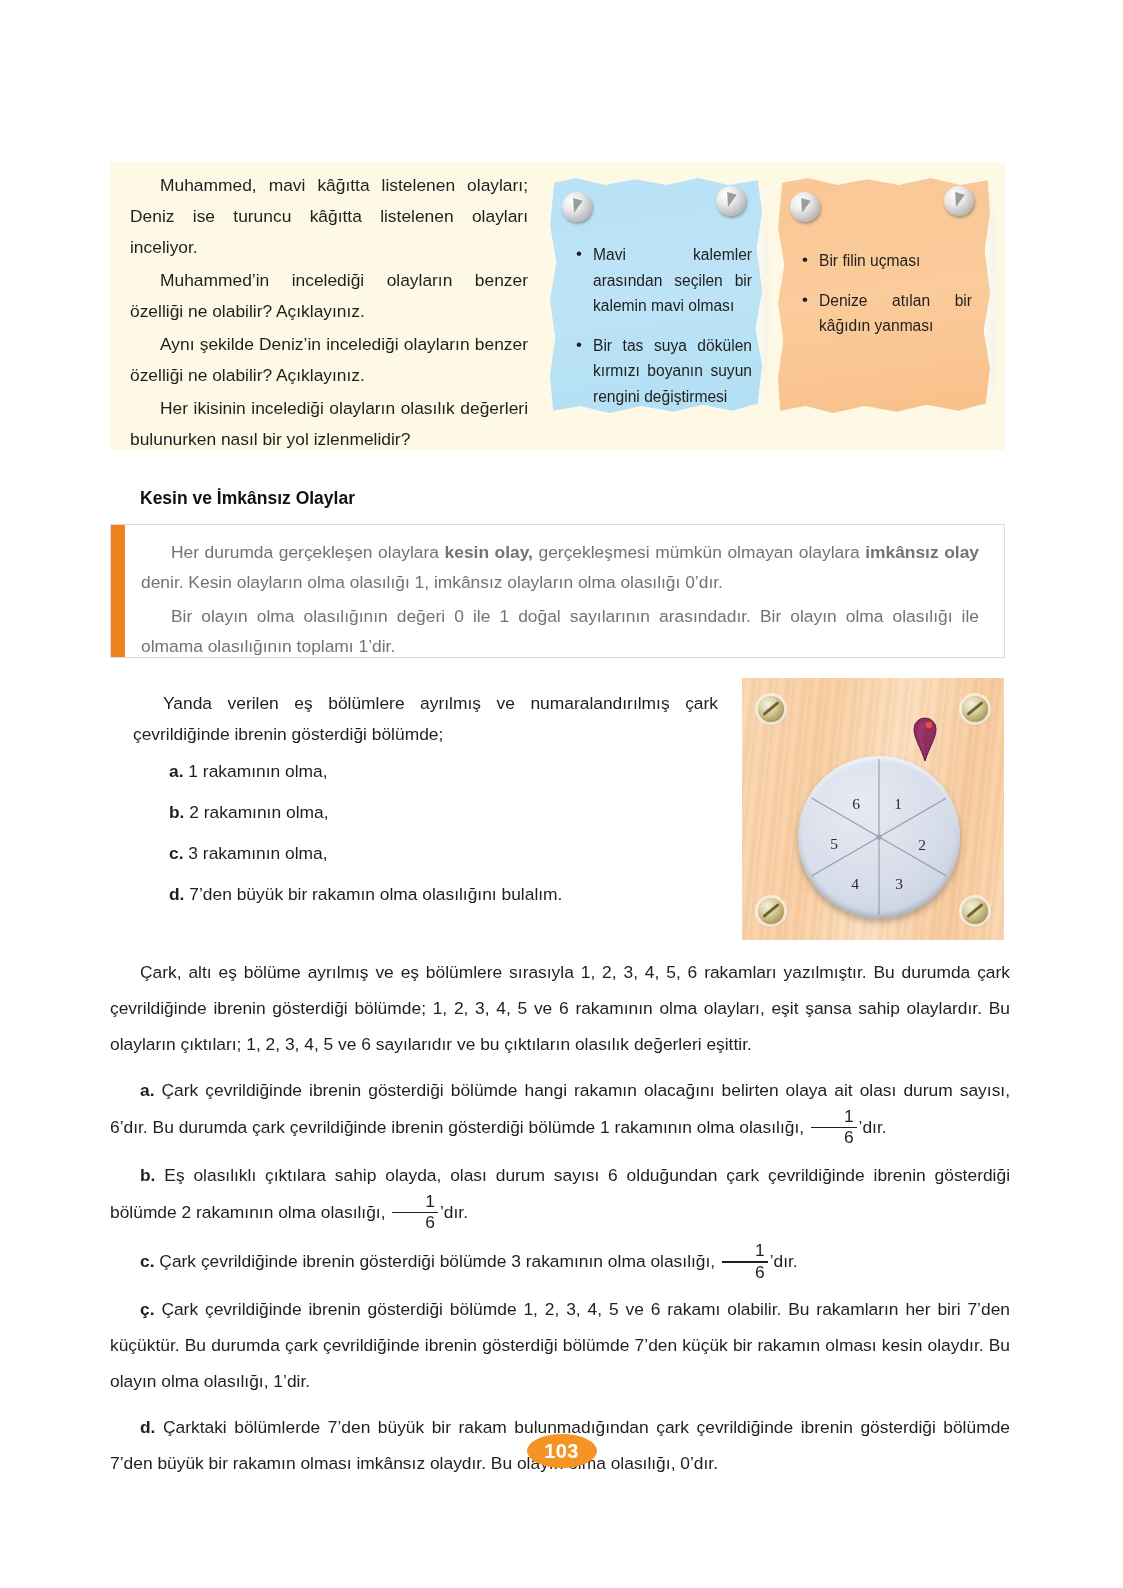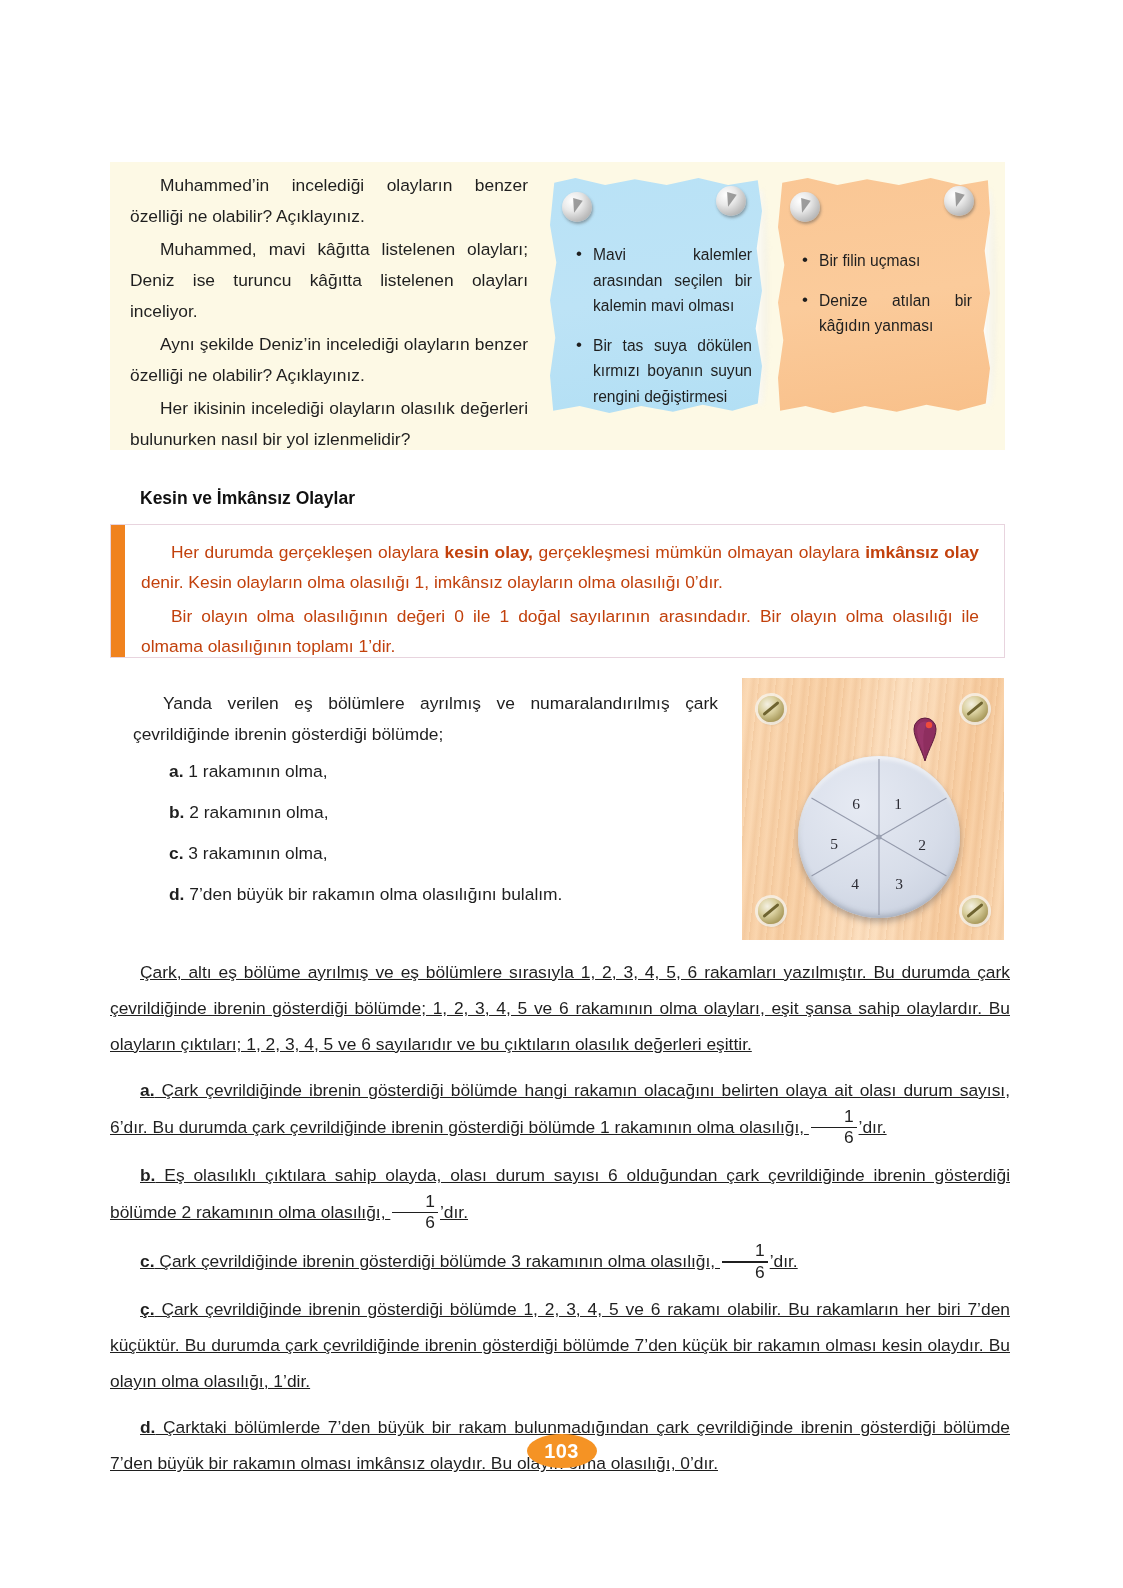--- a/index.html
+++ b/index.html
@@ -188,21 +188,21 @@
     background: #f0821e;
   }
   .definition-text {
     position: absolute;
     left: 30px;
     top: 12px;
     width: 838px;
     font-size: 17.4px;
     line-height: 30px;
     text-align: justify;
-    color: #c2410c;
+    color: #737373;
   }
   .definition-text p { margin: 0 0 4px 0; text-indent: 30px; }
   .definition-text p:last-child { margin-bottom: 0; }
   .definition-text b { font-weight: bold; }
 
   
   .wheel-question {
     position: absolute;
     left: 133px;
     top: 688px;
@@ -298,21 +298,20 @@
     top: 954px;
     width: 900px;
     font-size: 17.4px;
     line-height: 36px;
     text-align: justify;
     color: #1f1f1f;
   }
   .body-text p {
     margin: 0 0 10px 0;
     text-indent: 30px;
-    text-decoration: underline;
   }
   .body-text b { font-weight: bold; }
 
   
   .frac {
     display: inline-block;
     vertical-align: -0.62em;
     text-align: center;
     line-height: 1.02;
     font-size: 17.4px;
@@ -348,22 +347,22 @@
 </style>
 </head>
 <body>
 
 <div class="page">
 
 
   <div class="intro-box">
 
     <div class="intro-text">
+      <p>Muhammed, mavi kâğıtta listelenen olayları; Deniz ise turuncu kâğıtta listelenen olayları inceliyor.</p>
       <p>Muhammed’in incelediği olayların benzer özelliği ne olabilir? Açıklayınız.</p>
-      <p>Muhammed, mavi kâğıtta listelenen olayları; Deniz ise turuncu kâğıtta listelenen olayları inceliyor.</p>
       <p>Aynı şekilde Deniz’in incelediği olayların benzer özelliği ne olabilir? Açıklayınız.</p>
       <p>Her ikisinin incelediği olayların olasılık değerleri bulunurken nasıl bir yol izlenmelidir?</p>
     </div>
 
     <div class="note note-blue">
       <div class="note-curl"></div>
       <div class="note-paper"></div>
       <div class="pin pin-tl"></div>
       <div class="pin pin-tr"></div>
       <ul class="note-list">

